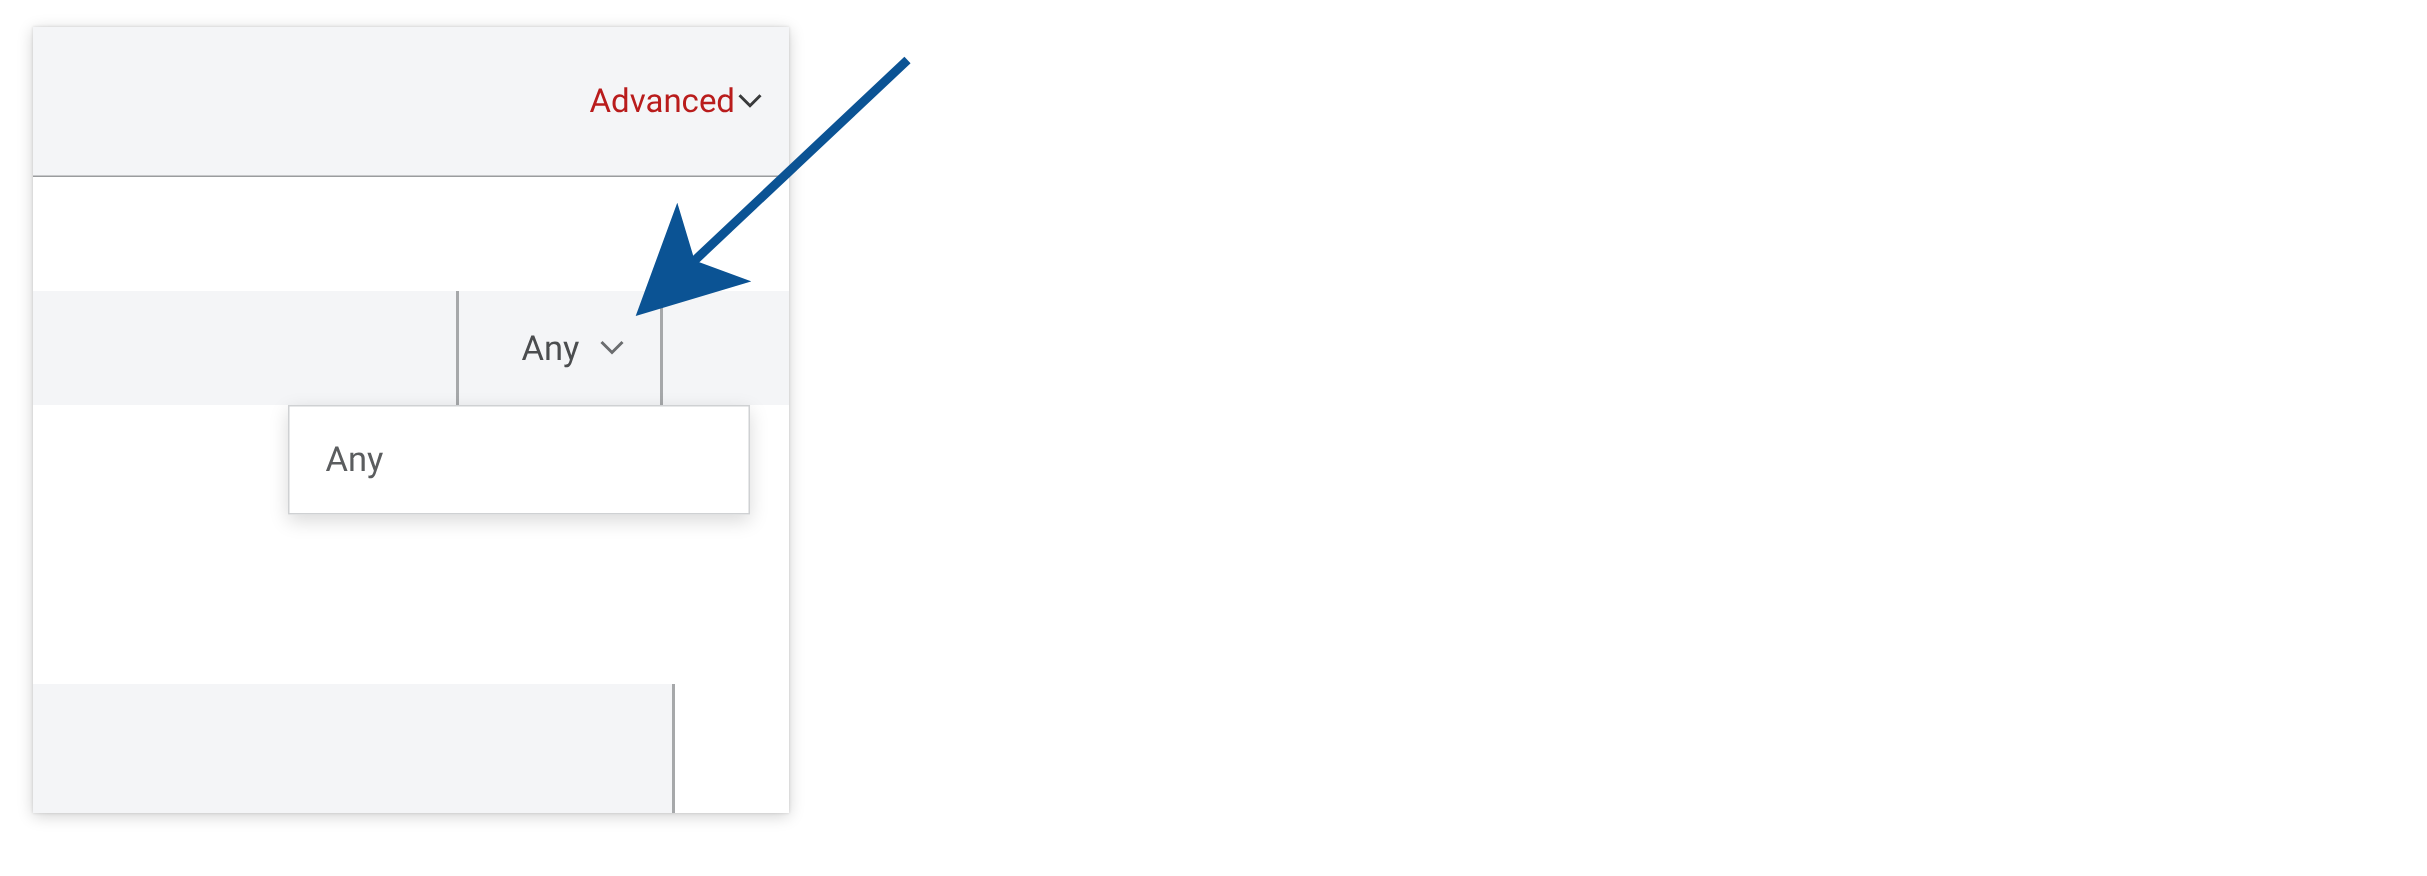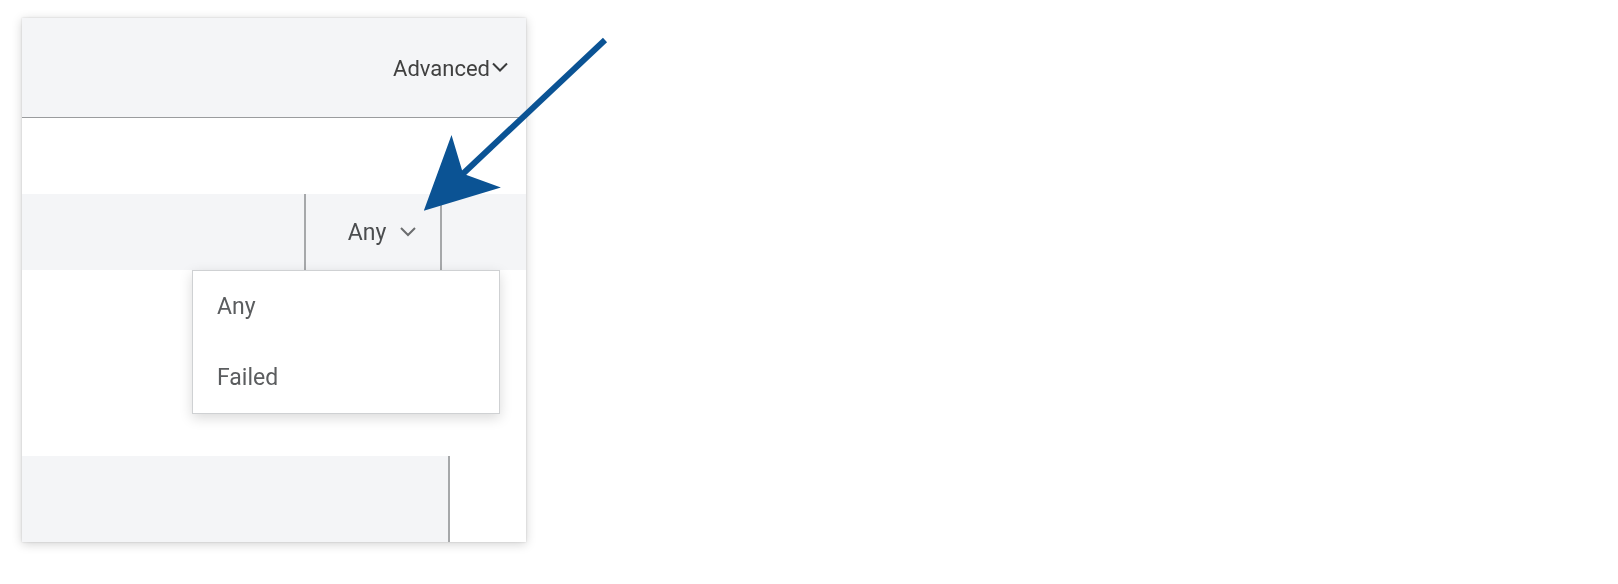--- a/index.html
+++ b/index.html
@@ -29,21 +29,21 @@
       background: #f4f5f7;
       border-bottom: 1px solid #9a9c9e;
       position: relative;
     }
     .advanced {
       position: absolute;
       right: 18px;
       top: 50%;
       transform: translateY(-50%);
       font-size: 22px;
-      color: #404040;
+      color: #b91c1c;
       display: flex;
       align-items: center;
       cursor: pointer;
     }
     .advanced .chev {
       margin-left: 2px;
     }
     .filter-row {
       position: absolute;
       top: 176px;
@@ -165,21 +165,20 @@
     <span class="select-chev">
       <svg width="16" height="10" viewBox="0 0 16 10">
           <path d="M1 1 L8 8 L15 1" stroke="#6b6d6f" stroke-width="2" fill="none"></path>
         </svg>
     </span>
   </div>
   <div class="vline-c"></div>
 
   <div class="dropdown">
     <div class="dropdown-item">Any</div>
-    <div class="dropdown-item">Failed</div>
   </div>
 
   <div class="bottom-grey"></div>
   <div class="vline-d"></div>
 </div>
 
 <svg class="arrow">
   <defs>
     <marker id="ah" markerWidth="12" markerHeight="12" refX="6" refY="6" orient="auto">
       <path d="M0,0 L12,6 L0,12 L3,6 Z" fill="#0b5394"></path>

